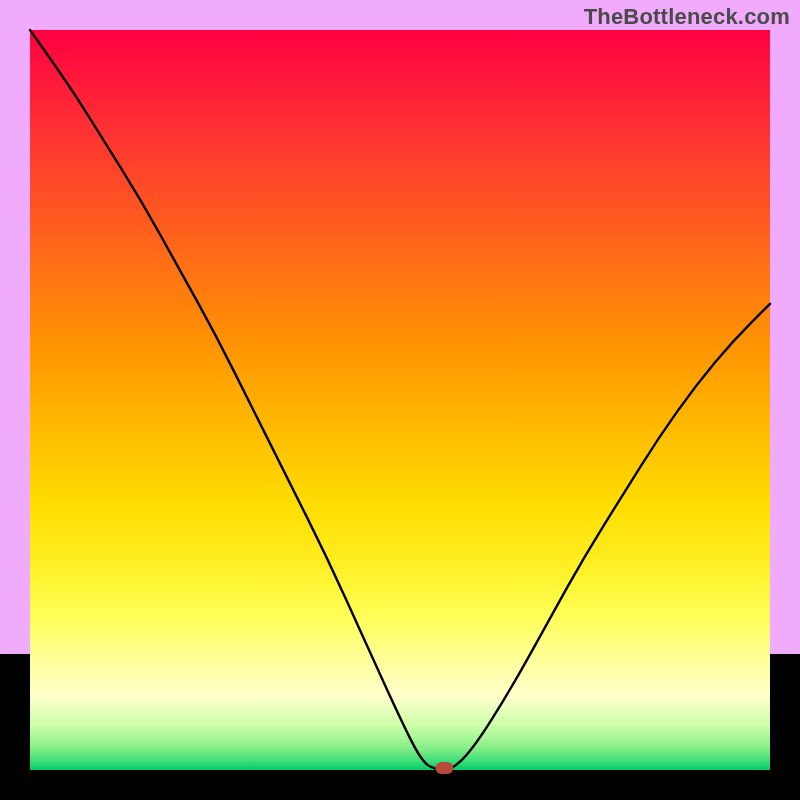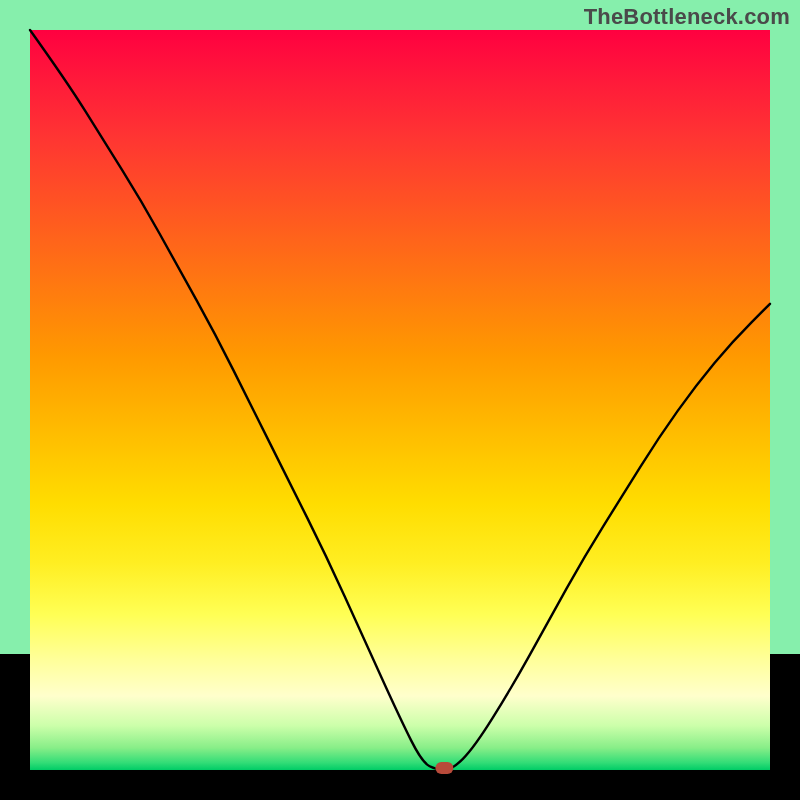--- a/index.html
+++ b/index.html
@@ -8,21 +8,21 @@
     height: 800px;
     overflow: hidden;
     background: #000;
     font-family: Arial, Helvetica, sans-serif;
   }
   .frame {
     position: absolute;
     left: 0; top: 0;
     width: 800px;
     height: 654px;
-    background: #86efac;
+    background: #f0abfc;
   }
   .watermark {
     position: absolute;
     top: 4px;
     right: 10px;
     font-size: 22px;
     font-weight: 600;
     color: #4a4a4a;
     letter-spacing: 0.2px;
     z-index: 5;

